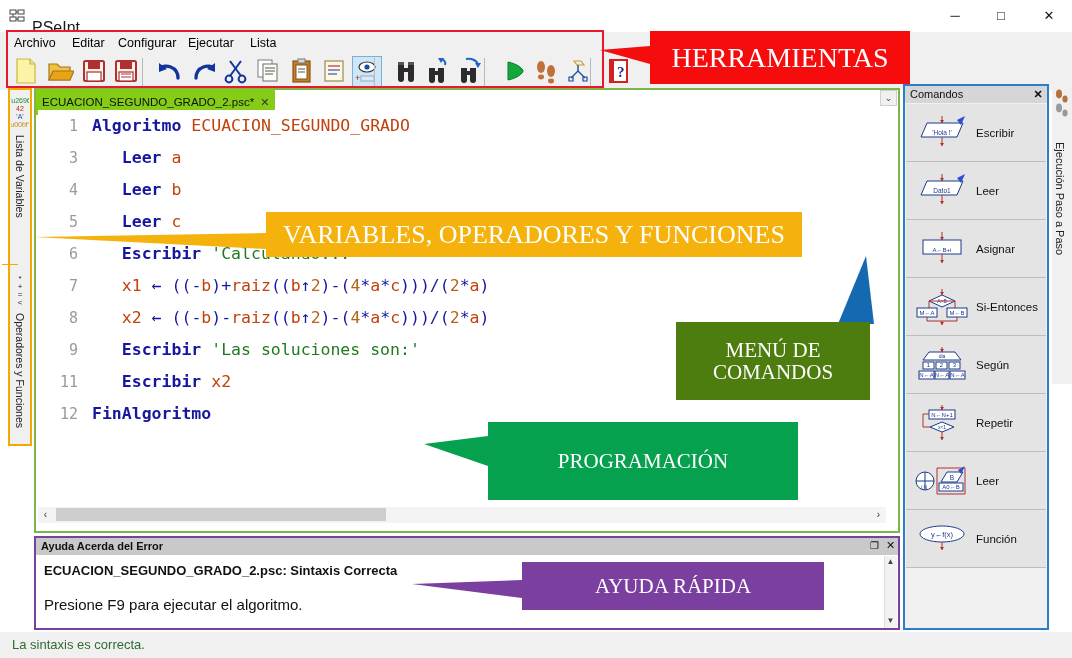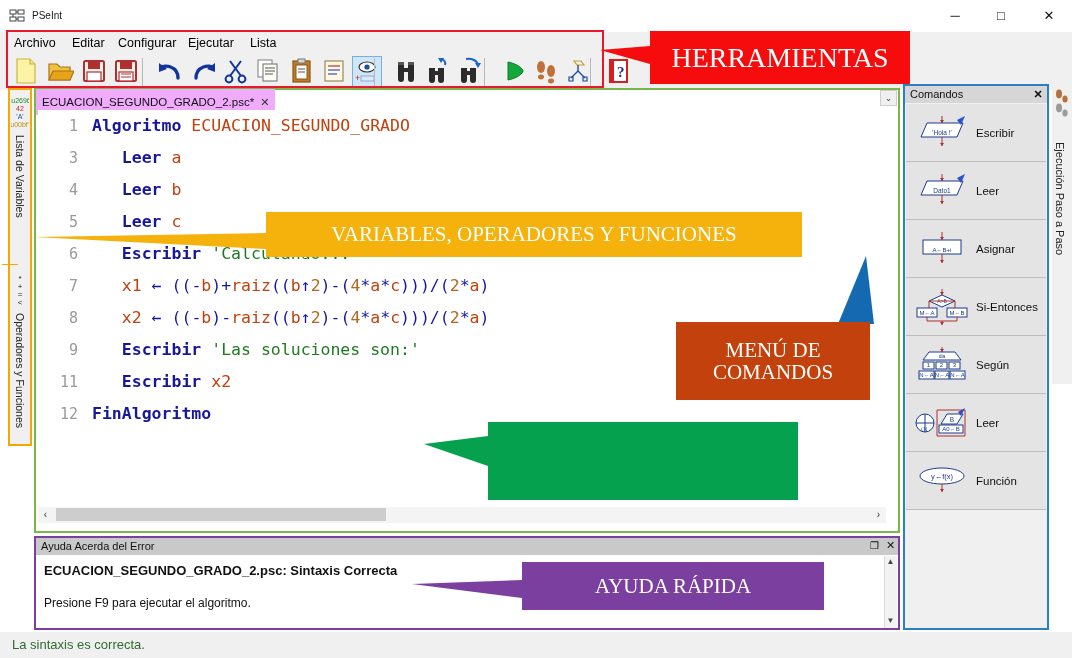--- a/index.html
+++ b/index.html
@@ -7,21 +7,21 @@
     width:1072px;height:658px;position:relative;overflow:hidden;
     background:#ffffff;
     font-family:"Liberation Sans", sans-serif;
     font-size:12px;color:#000;
   }
   .abs{position:absolute;}
 
   
   #titlebar{left:0;top:0;width:1072px;height:32px;background:#ffffff;}
   #app-icon{left:9px;top:8px;width:16px;height:16px;font-size:14px;line-height:16px;color:#3b3b3b;}
-  #app-title{left:32px;top:8px;font-size:10px;color:#1a1a1a;line-height:16px;}
+  #app-title{left:32px;top:20px;font-size:16px;color:#1a1a1a;line-height:16px;}
   .wbtn{top:0;width:46px;height:32px;text-align:center;line-height:32px;font-size:13px;color:#111;cursor:default;}
   #btn-min{left:932px;}
   #btn-max{left:978px;}
   #btn-close{left:1026px;}
 
   
   #menubar{left:0;top:32px;width:1072px;height:22px;background:#f0f0f0;}
   .menu-item{top:34px;font-size:12.5px;color:#000;line-height:18px;padding:0 4px;cursor:default;}
 
   
@@ -39,21 +39,21 @@
   .vtab{width:20px;left:0;text-align:center;}
   .vtab-label{
     writing-mode:vertical-rl;text-orientation:mixed;
     font-size:10.5px;color:#222;white-space:nowrap;line-height:20px;
   }
   .vtab-sep{left:2px;width:16px;height:1px;background:#f5a800;}
 
   
   #editor-frame{left:34px;top:88px;width:866px;height:445px;border:2px solid #7ab648;box-sizing:border-box;background:#fff;}
   #tabstrip{left:34px;top:88px;width:866px;height:20px;background:#e9ebe6;}
-  #file-tab{left:36px;top:89px;height:18px;background:#f0abfc;padding:4px 6px;line-height:18px;font-size:11.5px;color:#111;text-align:center;}
+  #file-tab{left:36px;top:89px;height:18px;background:#84cc16;padding:4px 6px;line-height:18px;font-size:11.5px;color:#111;text-align:center;}
   #tab-close{margin-left:6px;color:#333;font-size:11px;}
   #tab-dropdown{left:880px;top:90px;width:17px;height:16px;background:#f0f0f0;border:1px solid #cfcfcf;box-sizing:border-box;text-align:center;line-height:14px;font-size:9px;color:#444;}
 
   #code{left:38px;top:110px;width:848px;height:395px;background:#fff;overflow:hidden;
         font-family:"DejaVu Sans Mono", monospace;font-size:16.5px;}
   .cl{height:32px;line-height:32px;white-space:pre;}
   .ln{display:inline-block;width:40px;text-align:right;color:#9a9a9a;font-size:15px;padding-right:14px;}
   .kw{color:#17179e;font-weight:bold;}
   .str{color:#1f7a1f;}
   .num{color:#b5651d;}
@@ -61,25 +61,25 @@
   .id{color:#c2410c;}
 
   #hscroll{left:38px;top:507px;width:848px;height:16px;background:#f4f4f4;}
   #hs-left{left:38px;top:507px;width:15px;height:16px;text-align:center;line-height:15px;font-size:10px;color:#333;}
   #hs-thumb{left:56px;top:508px;width:330px;height:13px;background:#cdcdcd;}
   #hs-right{left:871px;top:507px;width:15px;height:16px;text-align:center;line-height:15px;font-size:10px;color:#333;}
 
   
   #help-frame{left:34px;top:536px;width:866px;height:94px;border:2px solid #7b3fa0;box-sizing:border-box;background:#fff;}
   #help-title{left:36px;top:538px;width:862px;height:17px;background:#c9c9c9;}
-  #help-title-text{left:41px;top:539px;font-size:11px;line-height:15px;color:#111;}
+  #help-title-text{left:41px;top:539px;font-size:11px;line-height:15px;color:#111;font-weight:bold;}
   #help-float{left:868px;top:539px;width:13px;height:14px;text-align:center;line-height:13px;font-size:10px;color:#111;}
   #help-close{left:884px;top:539px;width:13px;height:14px;text-align:center;line-height:13px;font-size:11px;color:#111;}
   #help-l1{left:44px;top:563px;font-size:13px;font-weight:bold;color:#111;}
-  #help-l2{left:44px;top:596px;font-size:12px;color:#111;}
+  #help-l2{left:44px;top:596px;font-size:15px;color:#111;}
   #help-vscroll{left:884px;top:556px;width:13px;height:72px;background:#f2f2f2;border-left:1px solid #ddd;box-sizing:border-box;}
   #help-vs-up{left:884px;top:556px;width:13px;height:13px;text-align:center;line-height:12px;font-size:8px;color:#444;}
   #help-vs-dn{left:884px;top:615px;width:13px;height:13px;text-align:center;line-height:12px;font-size:8px;color:#444;}
 
   
   #statusbar{left:0;top:632px;width:1072px;height:26px;background:#f0f0f0;}
   #status-text{left:12px;top:634px;font-size:13px;color:#2f6b2f;line-height:22px;}
 
   
   #cmd-frame{left:903px;top:84px;width:146px;height:546px;border:2px solid #2a7fc9;box-sizing:border-box;background:#f0f0f0;}
@@ -97,24 +97,24 @@
      font-size:11px;color:#222;white-space:nowrap;}
 
   
   .callout{color:#fff;font-family:"Liberation Serif", serif;display:flex;align-items:center;justify-content:center;text-align:center;}
   .callout span{display:block;line-height:1.05;}
   .tail{position:absolute;width:0;height:0;}
 
   #co-tools{left:650px;top:31px;width:260px;height:53px;background:#f60c0c;font-size:28px;}
   #co-tools-tail{left:600px;top:46px;border-top:4px solid transparent;border-bottom:14px solid transparent;border-right:50px solid #f60c0c;}
 
-  #co-vars{left:266px;top:212px;width:536px;height:45px;background:#f5b20c;font-size:21px;}
+  #co-vars{left:266px;top:212px;width:536px;height:45px;background:#f5b20c;font-size:26px;}
   #co-vars-tail{left:34px;top:233px;border-top:4px solid transparent;border-bottom:12px solid transparent;border-right:232px solid #f5b20c;}
 
-  #co-menu{left:676px;top:322px;width:194px;height:78px;background:#c2410c;font-size:21px;}
+  #co-menu{left:676px;top:322px;width:194px;height:78px;background:#4d7c0f;font-size:21px;}
   #co-menu-tail{left:838px;top:256px;border-left:28px solid transparent;border-right:8px solid transparent;border-bottom:68px solid #1569b0;}
 
   #co-area{left:488px;top:422px;width:310px;height:78px;background:#06a14e;font-size:21px;}
   #co-area-tail{left:424px;top:436px;border-top:8px solid transparent;border-bottom:22px solid transparent;border-right:64px solid #06a14e;}
 
   #co-help{left:522px;top:562px;width:302px;height:48px;background:#7b3fa0;font-size:21px;}
   #co-help-tail{left:412px;top:580px;border-top:4px solid transparent;border-bottom:14px solid transparent;border-right:110px solid #7b3fa0;}
 </style>
 </head>
 <body>
@@ -447,20 +447,38 @@
           <text x="29" y="31" font-size="6" fill="#1b3a8a" text-anchor="middle" font-family="sans-serif">N←A</text>
           <rect x="37" y="25" width="15" height="8" fill="#ffffff" stroke="#1b3a8a" stroke-width="1"></rect>
           <text x="44.5" y="31" font-size="6" fill="#1b3a8a" text-anchor="middle" font-family="sans-serif">N←A</text>
         </svg>
       </div>
       <div class="cmd-lbl">Según</div>
     </div>
     <div class="cmd-item">
       <div class="cmd-ico">
         <svg width="58" height="38" viewBox="0 0 58 38">
+          <line x1="29" y1="1" x2="29" y2="6" stroke="#b03030" stroke-width="1"></line>
+          <path d="M27 3 L31 3 L29 6 Z" fill="#b03030"></path>
+          <rect x="16" y="6" width="26" height="9" fill="#ffffff" stroke="#1b3a8a" stroke-width="1"></rect>
+          <text x="29" y="13" font-size="6" fill="#1b3a8a" text-anchor="middle" font-family="sans-serif">N←N+1</text>
+          <path d="M29 18 L41 23 L29 28 L17 23 Z" fill="#fff" stroke="#1b3a8a" stroke-width="1"></path>
+          <text x="29" y="25" font-size="5" fill="#1b3a8a" text-anchor="middle" font-family="sans-serif">x&lt;1</text>
+          <line x1="10" y1="10" x2="10" y2="23" stroke="#b03030" stroke-width="1"></line>
+          <line x1="10" y1="10" x2="16" y2="10" stroke="#b03030" stroke-width="1"></line>
+          <line x1="10" y1="23" x2="17" y2="23" stroke="#b03030" stroke-width="1"></line>
+          <line x1="29" y1="28" x2="29" y2="36" stroke="#b03030" stroke-width="1"></line>
+          <path d="M27 33 L31 33 L29 36 Z" fill="#b03030"></path>
+        </svg>
+      </div>
+      <div class="cmd-lbl">Repetir</div>
+    </div>
+    <div class="cmd-item">
+      <div class="cmd-ico">
+        <svg width="58" height="38" viewBox="0 0 58 38">
           <circle cx="12" cy="19" r="9" fill="#fff" stroke="#1b3a8a" stroke-width="1"></circle>
           <line x1="3" y1="19" x2="21" y2="19" stroke="#1b3a8a" stroke-width="1"></line>
           <line x1="12" y1="10" x2="12" y2="28" stroke="#1b3a8a" stroke-width="1"></line>
           <text x="8" y="27" font-size="5" fill="#1b3a8a" font-family="sans-serif">i,N</text>
           <path d="M34 10 H50 L44 20 H28 Z" fill="#ffffff" stroke="#1b3a8a" stroke-width="1"></path>
           <text x="39" y="17.5" font-size="6.5" fill="#1b3a8a" text-anchor="middle" font-family="sans-serif">B</text>
           <rect x="26" y="21" width="24" height="8" fill="#ffffff" stroke="#1b3a8a" stroke-width="1"></rect>
           <text x="38" y="27" font-size="6" fill="#1b3a8a" text-anchor="middle" font-family="sans-serif">A0←B</text>
           <line x1="24" y1="6" x2="52" y2="6" stroke="#b03030" stroke-width="1"></line>
           <line x1="24" y1="6" x2="24" y2="32" stroke="#b03030" stroke-width="1"></line>
@@ -510,19 +528,20 @@
 <div class="abs callout" id="co-menu">
   <div>
     <span>MENÚ DE</span>
     <span>COMANDOS</span>
   </div>
 </div>
 
 <div class="abs tail" id="co-area-tail"></div>
 <div class="abs callout" id="co-area">
   <div>
+    <span>PROGRAMACIÓN</span>
   </div>
 </div>
 
 <div class="abs tail" id="co-help-tail"></div>
 <div class="abs callout" id="co-help">
   <span>AYUDA RÁPIDA</span>
 </div>
 
 </body></html>

